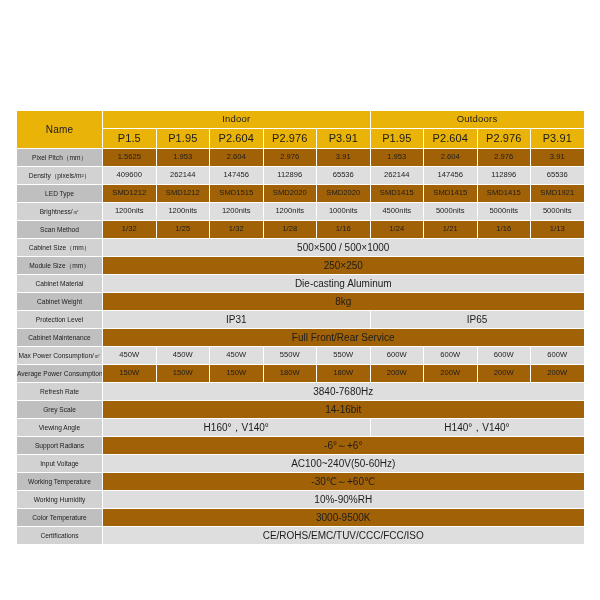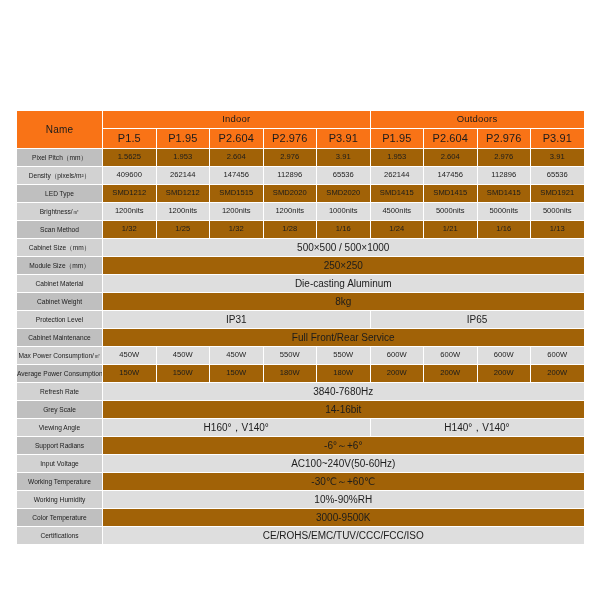--- a/index.html
+++ b/index.html
@@ -38,21 +38,21 @@
     margin: 0;
     text-align: center;
     vertical-align: middle;
     font-weight: normal;
     color: #1c1c1c;
     line-height: 1.1;
   }
 
   
   .hd {
-    background: #f97316;
+    background: #eab308;
     color: #ffffff;
     font-weight: bold;
     border-color: #15569f;
   }
   .hd-name {
     height: 36px;
     font-size: 10px;
     letter-spacing: .2px;
   }
   .hd-group {

